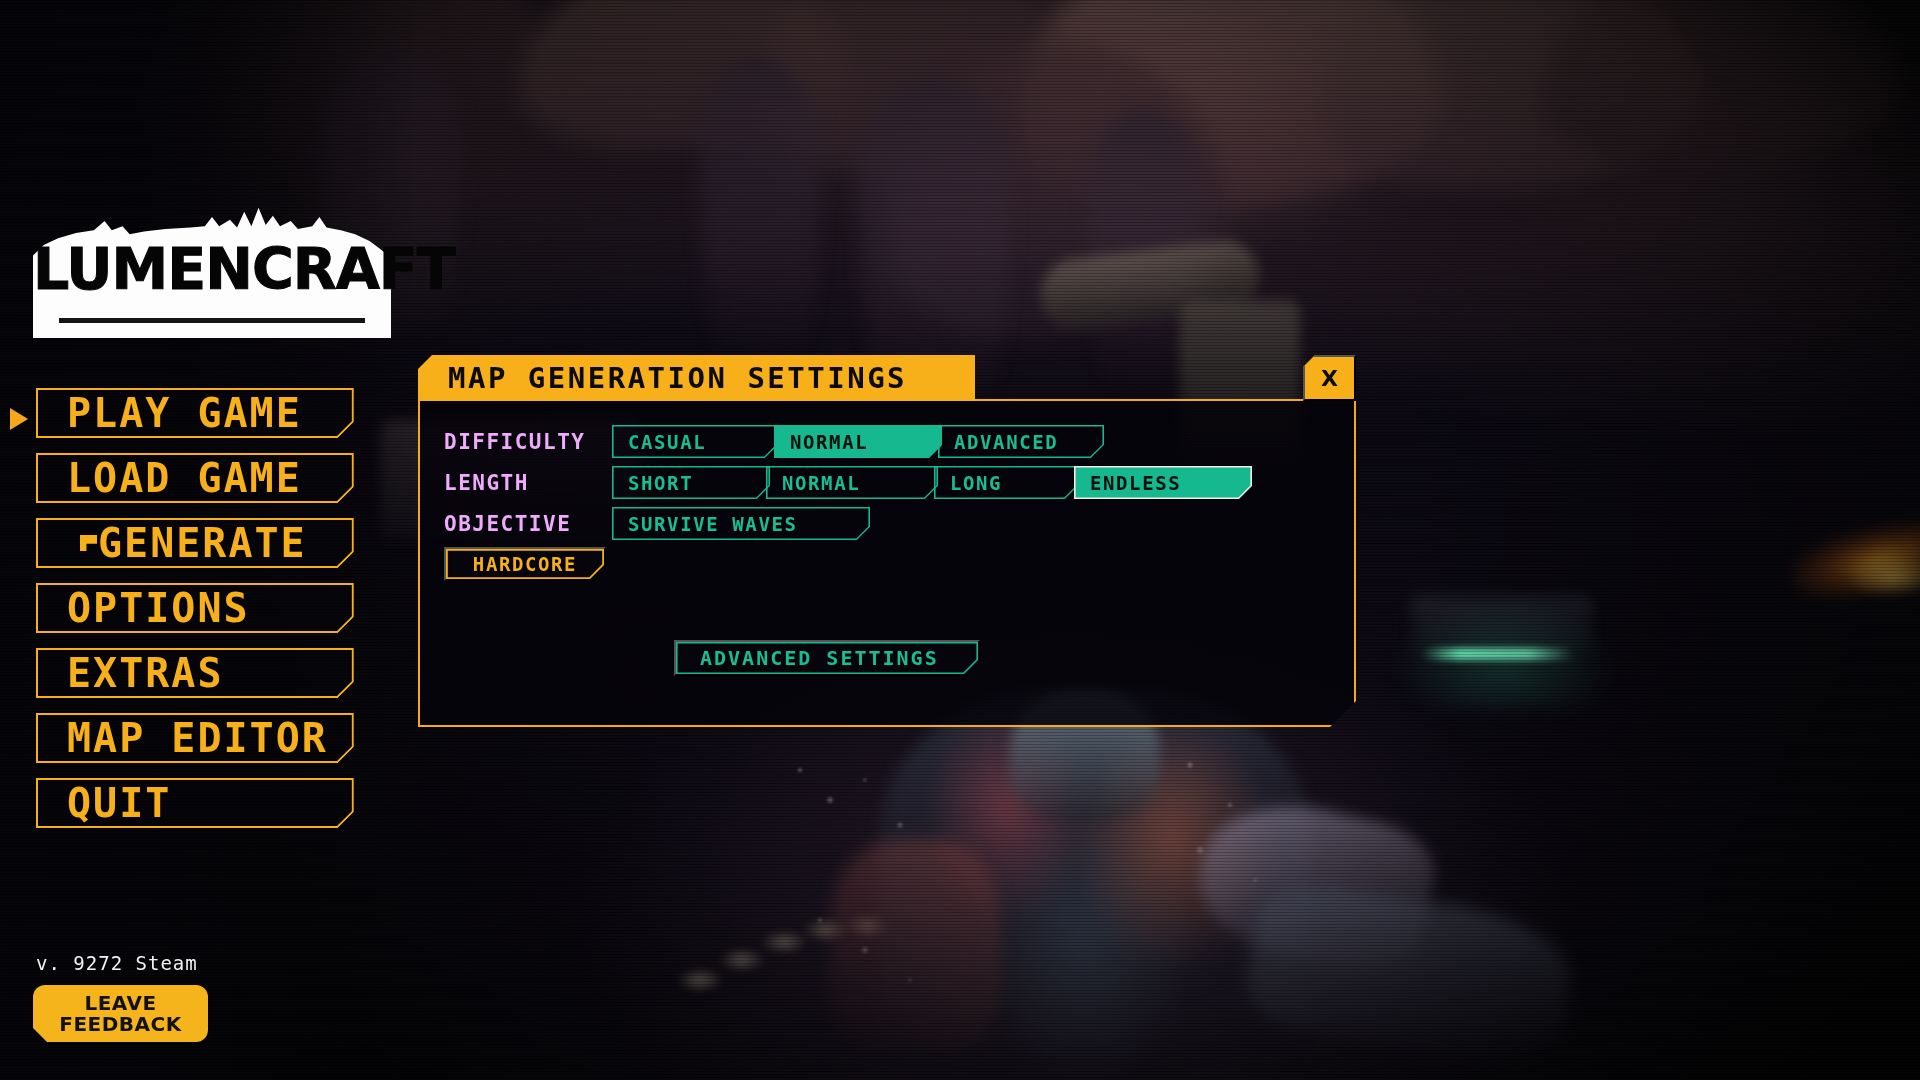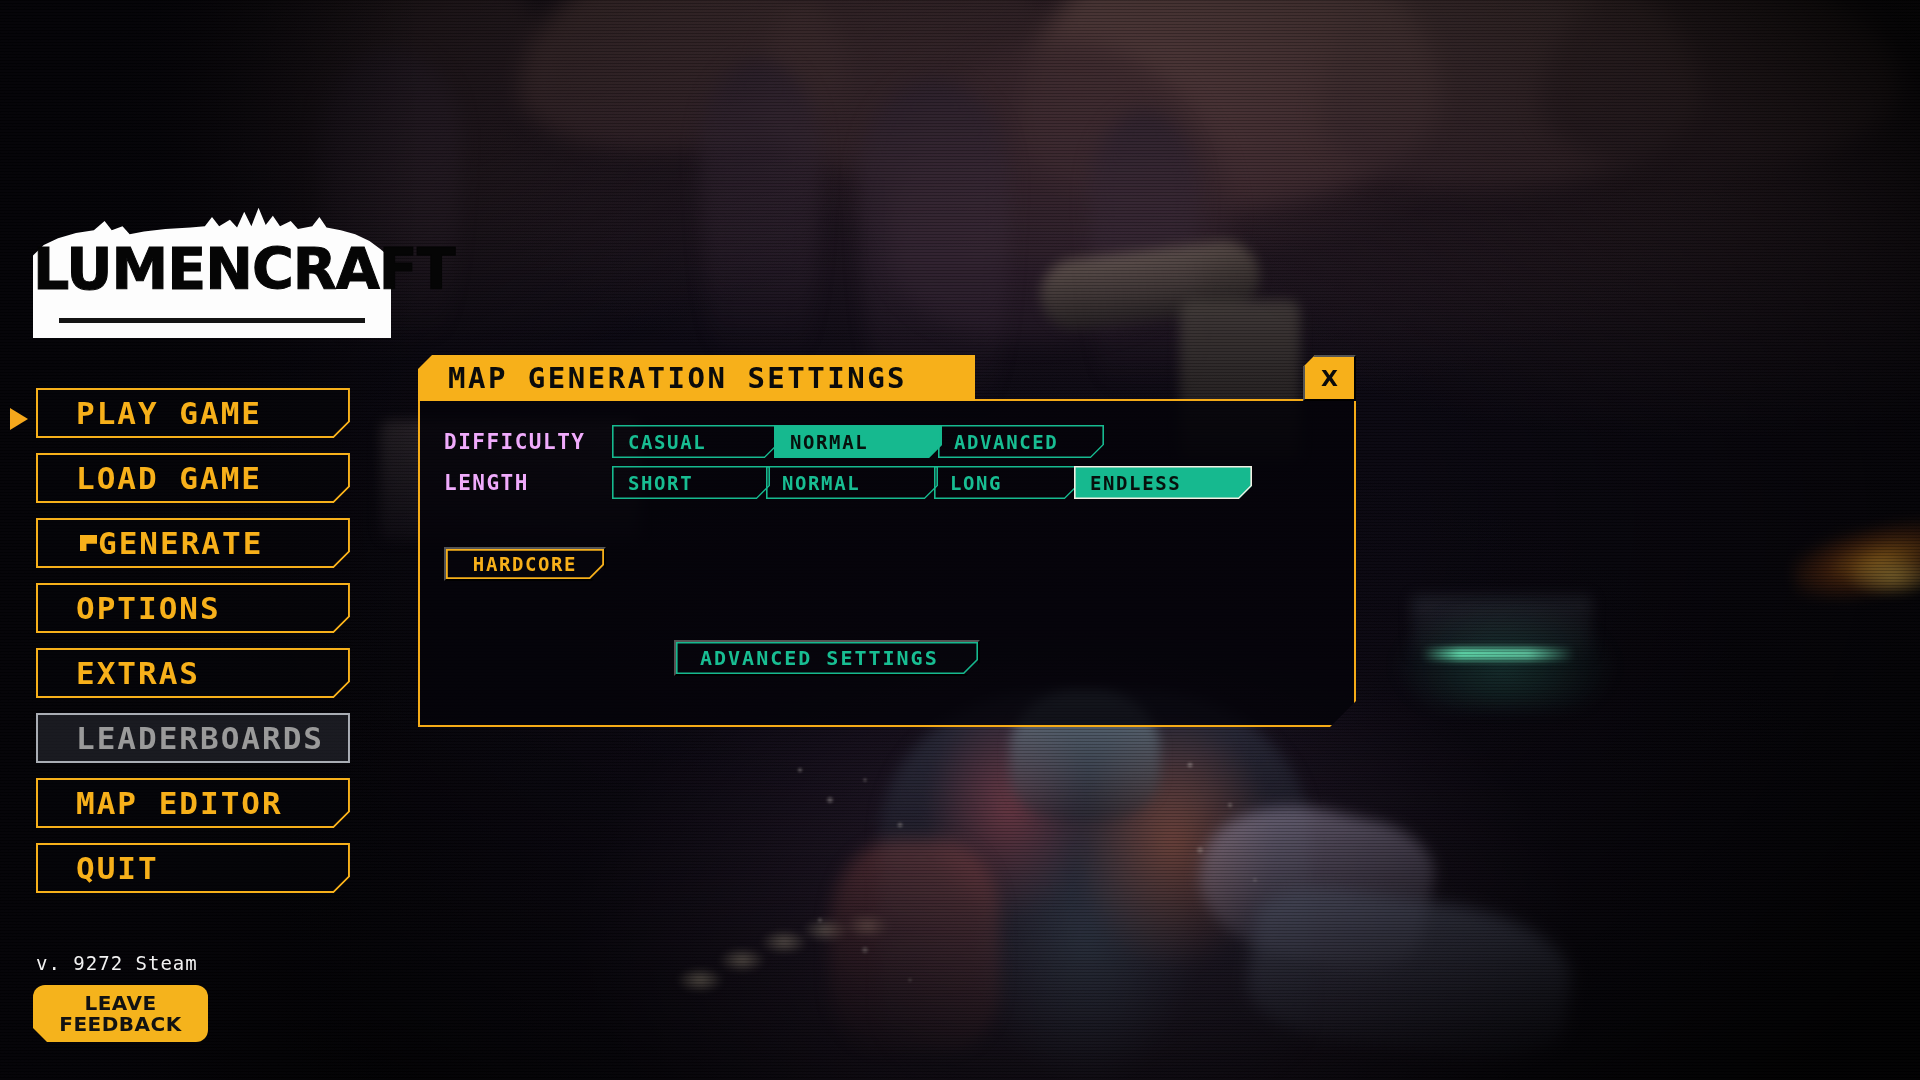--- a/index.html
+++ b/index.html
@@ -237,25 +237,25 @@
     width: 0; height: 0;
     border-left: 18px solid #f5a81c;
     border-top: 11px solid transparent;
     border-bottom: 11px solid transparent;
   }
 
   .menu-btn {
     position: relative;
     display: flex; align-items: center;
     height: 50px;
-    padding: 0 26px 0 40px;
+    padding: 0 26px 0 31px;
     color: #f7b01a;
     font-family: "DejaVu Sans Mono", monospace;
     font-weight: 700;
-    font-size: 31px;
+    font-size: 40px;
     letter-spacing: 2px;
     line-height: 1;
     white-space: nowrap;
     background: rgba(6,5,10,0.55);
     cursor: pointer;
     --notch: 16px;
     clip-path: polygon(0 0, 100% 0, 100% calc(100% - var(--notch)),
                        calc(100% - var(--notch)) 100%, 0 100%);
   }
   .menu-btn::before {
@@ -573,25 +573,20 @@
         <span>OPTIONS</span>
       </div>
     </div>
 
     <div class="menu-row">
       <div class="menu-btn">
         <span>EXTRAS</span>
       </div>
     </div>
 
-    <div class="menu-row">
-      <div class="menu-btn disabled">
-        <span>LEADERBOARDS</span>
-      </div>
-    </div>
 
     <div class="menu-row">
       <div class="menu-btn">
         <span>MAP EDITOR</span>
       </div>
     </div>
 
     <div class="menu-row">
       <div class="menu-btn">
         <span>QUIT</span>
@@ -646,20 +641,28 @@
           </div>
           <div class="opt w-long">
             <span>LONG</span>
           </div>
           <div class="opt w-endless selected focused">
             <span>ENDLESS</span>
           </div>
         </div>
       </div>
 
+      <div class="srow">
+        <div class="srow-label">OBJECTIVE</div>
+        <div class="opt-group">
+          <div class="opt w-survive">
+            <span>SURVIVE WAVES</span>
+          </div>
+        </div>
+      </div>
 
     </div>
 
     <button id="generate-btn">
       <span>HARDCORE</span>
     </button>
 
     <button id="advanced-btn">
       <span>ADVANCED SETTINGS</span>
     </button>

